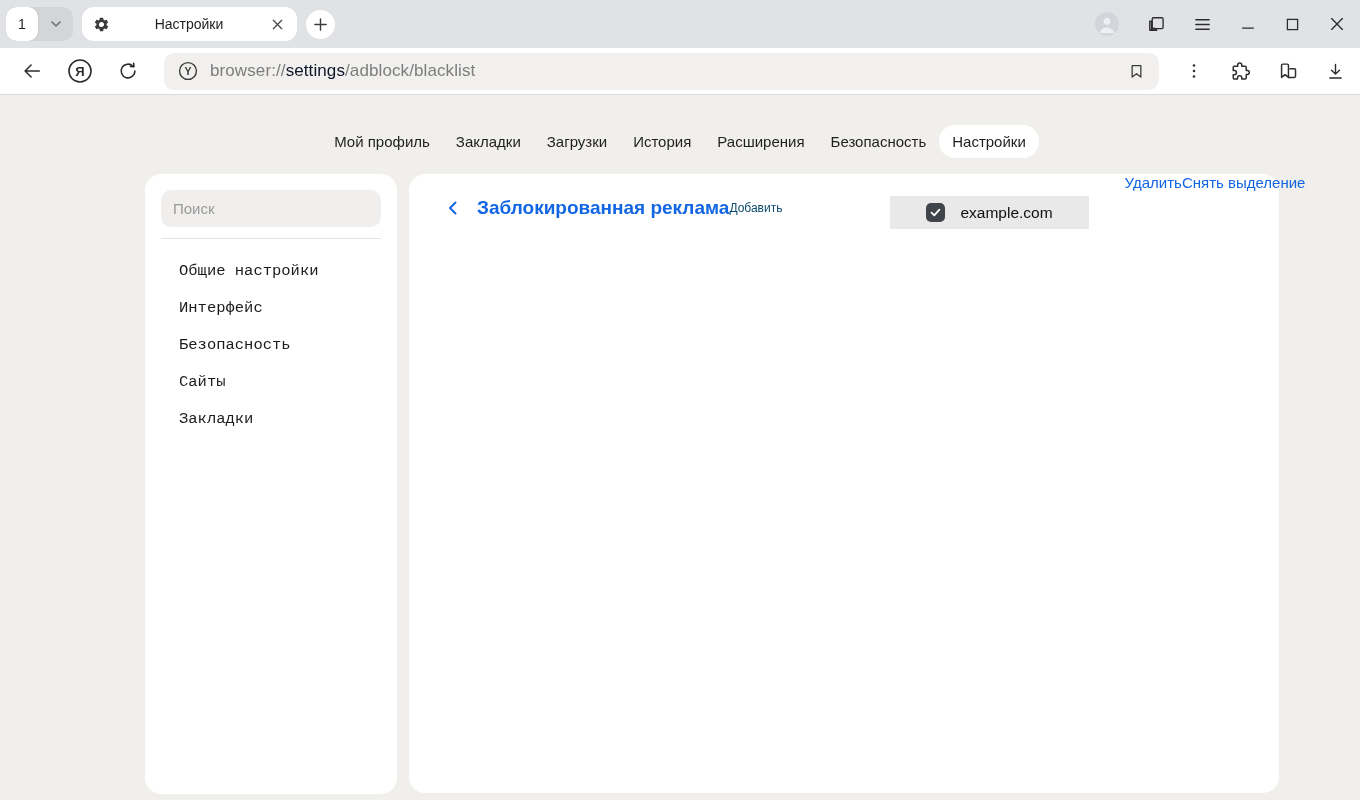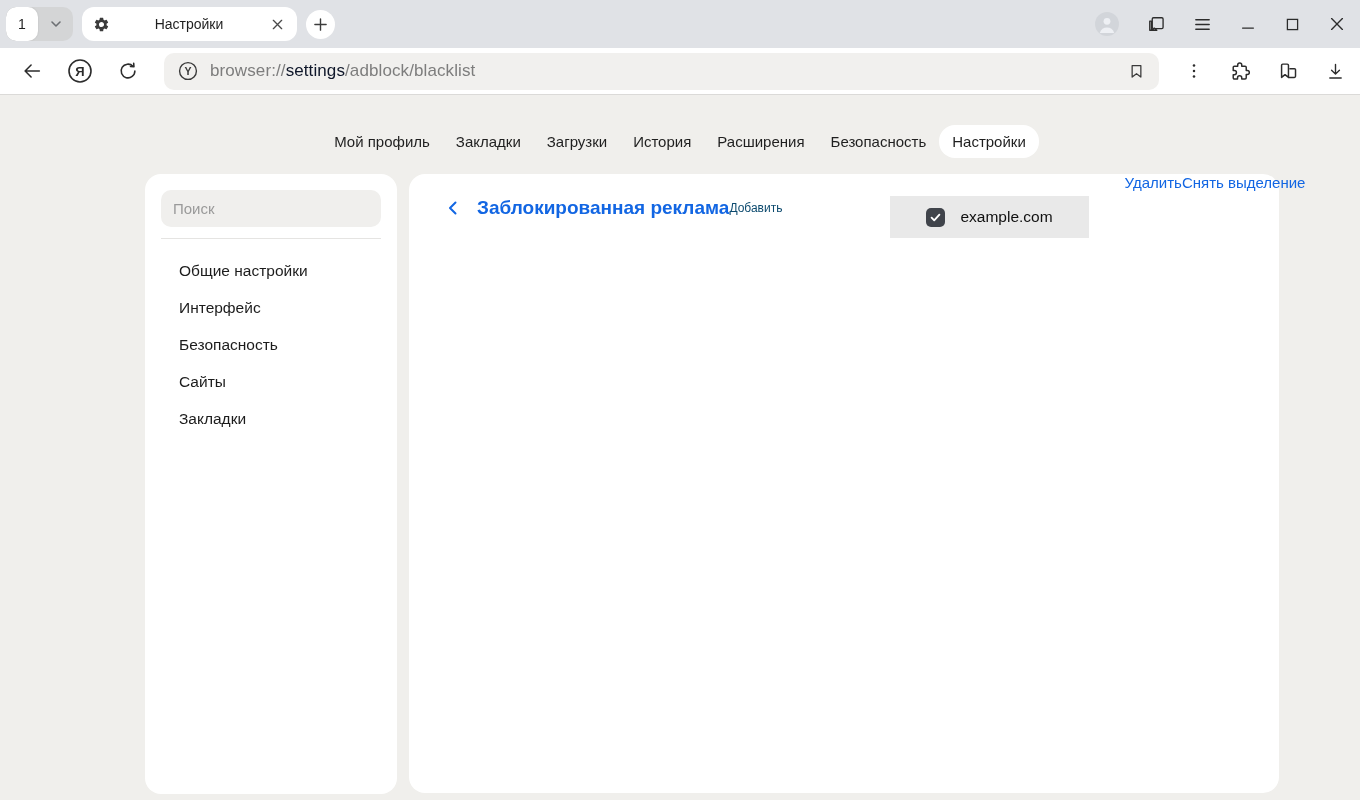--- a/index.html
+++ b/index.html
@@ -42,29 +42,29 @@
 
   .cards { display:flex; gap:12px; margin:16px 81px 0 145px; height:620px; }
 
   .sidebar { width:252px; background:#fff; border-radius:16px; padding-top:16px; flex:none; }
   .search-input { display:block; width:calc(100% - 32px); margin:0 16px; height:37px; background:#f0efed;
     border:none; border-radius:10px; padding:0 12px; font-size:15px; color:#333; outline:none;
     font-family:"Liberation Sans", sans-serif; }
   .search-input::placeholder { color:#9a9a9a; }
   .sidebar-divider { height:1px; background:#e5e4e2; margin:11px 16px 0; }
   .sidebar-items { margin-top:13px; }
-  .sidebar-item { height:37px; display:flex; align-items:center; padding-left:34px; font-size:15.5px; color:#1c1c1c; cursor:default; }
+  .sidebar-item { height:37px; display:flex; align-items:center; padding-left:34px; font-size:15.5px; color:#1c1c1c; cursor:default;font-family:Liberation Mono, monospace; }
 
   .main { flex:1; background:#fff; border-radius:16px; display:flex; flex-direction:row; height:619px; }
   .main-header { height:67px; display:flex; align-items:center; padding:0 36px; flex:none; }
   .back-btn { display:flex; align-items:center; color:#1266e3; }
   .main-title { margin-left:16px; font-size:19px; font-weight:700; color:#1266e3; }
   .add-link { margin-left:auto; font-size:12px; color:#0c4a6e; cursor:pointer; }
   .inset-divider { height:1px; background:#e3e3e2; margin:0 36px; flex:none; }
-  .blacklist-row { margin-top:22px; height:42px; background:#e9e9e9; display:flex; align-items:center; padding:0 36px; flex:none; }
+  .blacklist-row { margin-top:22px; height:33px; background:#e9e9e9; display:flex; align-items:center; padding:0 36px; flex:none; }
   .checkbox { width:19px; height:19px; border-radius:5px; background:#40444b; display:flex; align-items:center; justify-content:center; flex:none; }
   .domain { margin-left:15px; font-size:15.5px; color:#101010; }
   .main-spacer { flex:1; }
   .footer-divider { height:1px; background:#e3e3e2; flex:none; }
   .main-footer { height:51px; display:flex; align-items:flex-start; justify-content:space-between; padding:0 36px; flex:none; }
   .footer-link { font-size:15px; color:#1266e3; cursor:pointer; }
 
   svg { display:block; }
 </style>
 </head>

